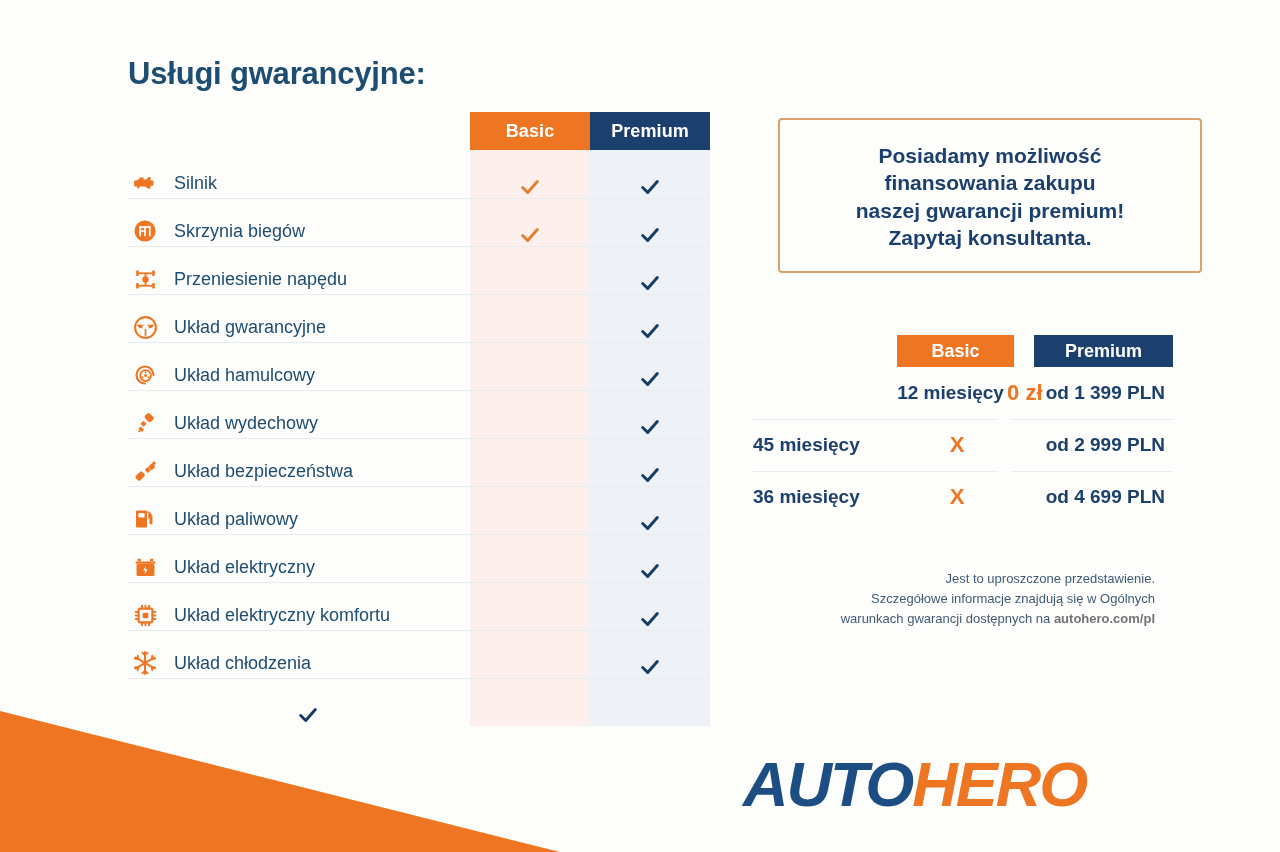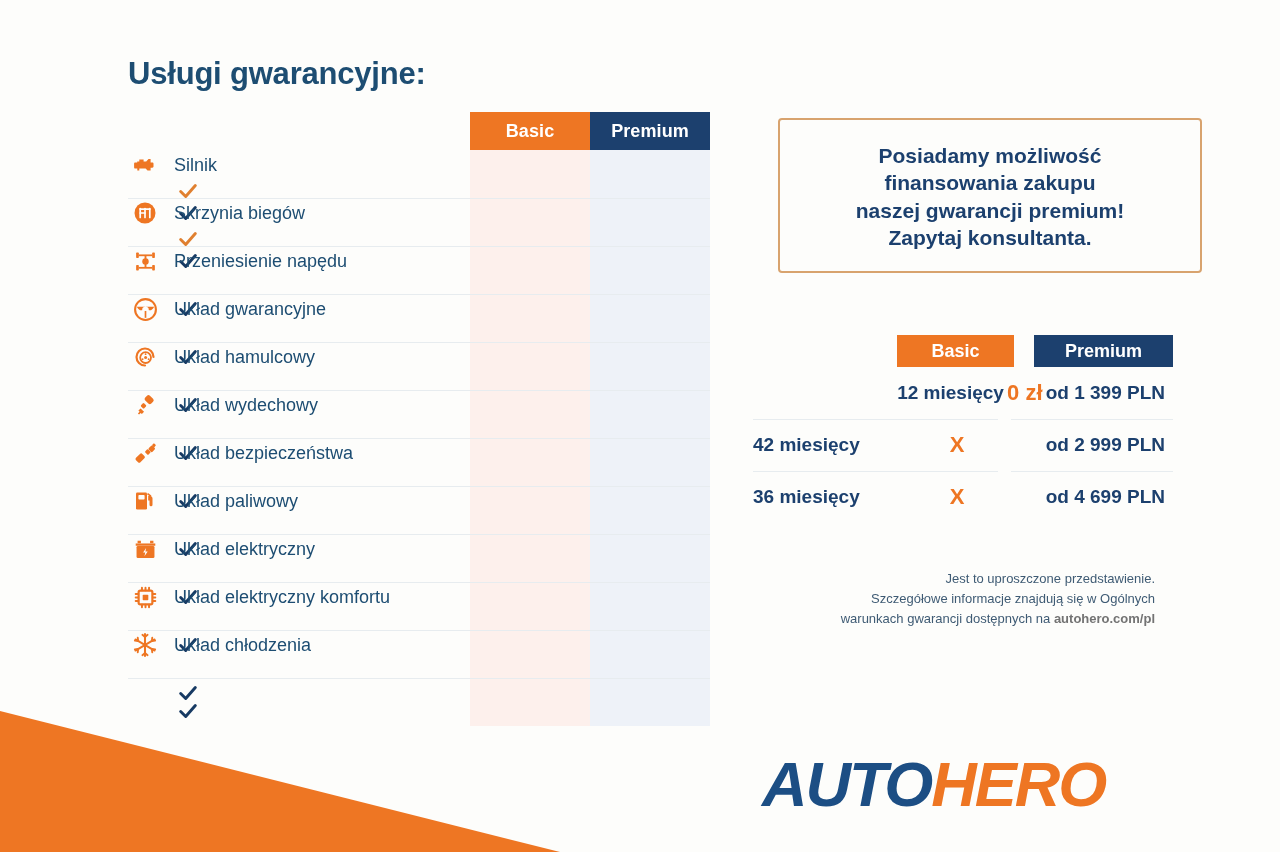--- a/index.html
+++ b/index.html
@@ -79,24 +79,23 @@
     font-weight: bold;
     color: #ffffff;
     letter-spacing: 0.1px;
   }
   .head-cell.basic   { background: #ee7623; }
   .head-cell.premium { background: #1c406e; }
 
   .feat-row {
     position: relative;
     display: flex;
-    align-items: flex-start;
+    align-items: flex-end;
     height: 48px;
     z-index: 2;
-    flex-direction: column;
   }
   .feat-row + .feat-row::before {
     content: "";
     position: absolute;
     left: 0; right: 0; top: 0;
     height: 1px;
     background: #e7ecef;
   }
 
   .feat-label-cell {
@@ -247,21 +246,21 @@
     font-size: 13px;
     line-height: 1.55;
     color: #3f5b74;
     padding-right: 10px;
   }
   .fine-print b { font-weight: bold; color: #737373; }
 
   
   .logo {
     position: absolute;
-    left: 762px;
+    left: 743px;
     top: 748px;
     font-size: 63px;
     font-weight: bold;
     font-style: italic;
     letter-spacing: -2px;
     z-index: 4;
     white-space: nowrap;
   }
   .logo .auto { color: #1c4e84; }
   .logo .hero { color: #ee7623; }
@@ -599,21 +598,21 @@
       <span class="sep-a"></span>
       <span class="sep-b"></span>
       <div class="pr-term">12 miesięcy</div>
       <div class="pr-basic">0 zł</div>
       <div class="pr-premium">od 1 399 PLN</div>
     </div>
 
     <div class="price-row">
       <span class="sep-a"></span>
       <span class="sep-b"></span>
-      <div class="pr-term">42 miesięcy</div>
+      <div class="pr-term">45 miesięcy</div>
       <div class="pr-basic">X</div>
       <div class="pr-premium">od 2 999 PLN</div>
     </div>
 
     <div class="price-row">
       <span class="sep-a"></span>
       <span class="sep-b"></span>
       <div class="pr-term">36 miesięcy</div>
       <div class="pr-basic">X</div>
       <div class="pr-premium">od 4 699 PLN</div>

